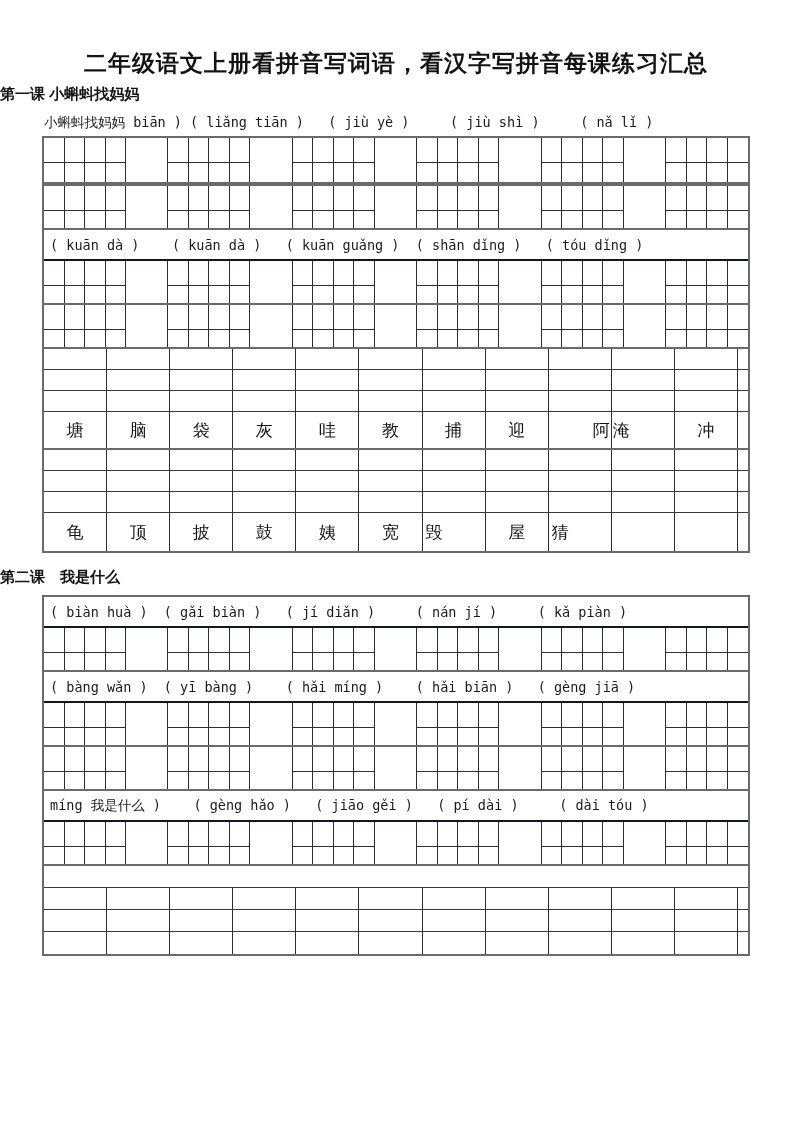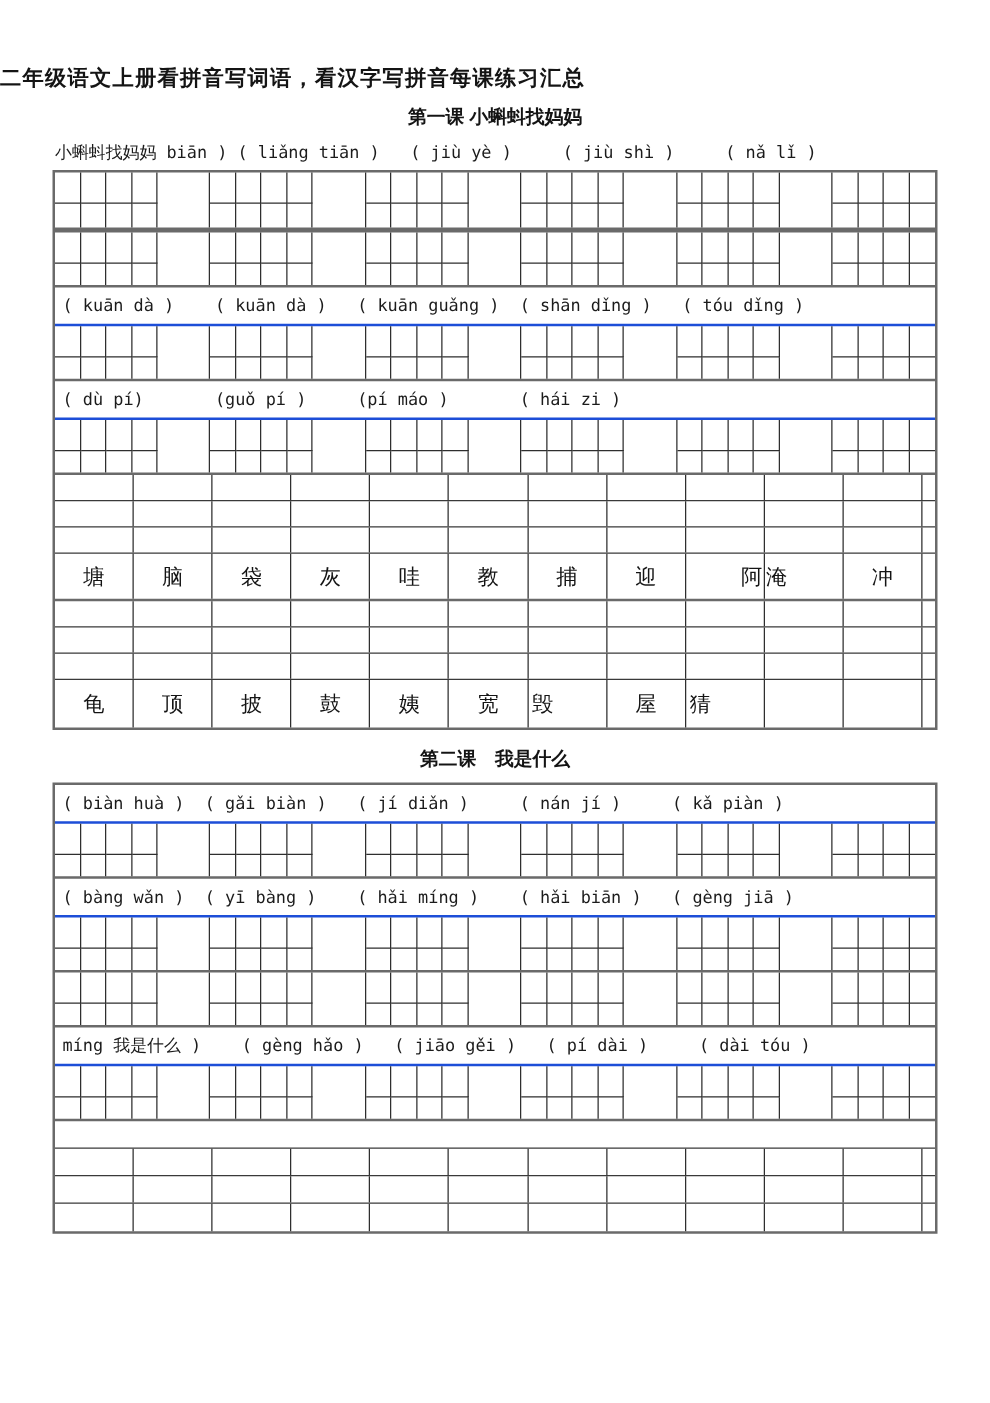--- a/index.html
+++ b/index.html
@@ -3,25 +3,25 @@
 <meta charset="utf-8">
 <style>
   * { box-sizing: border-box; }
   html,body { margin:0; padding:0; background:#ffffff; }
   .page {
     width:792px; height:1122px; background:#fff; margin:0 auto;
     font-family:"Liberation Sans", sans-serif; color:#141414;
     padding-top:52px; overflow:hidden; position:relative;
   }
   .doc-title {
-    text-align:left; font-size:17px; font-weight:600; letter-spacing:1px;
+    text-align:center; font-size:23px; font-weight:600; letter-spacing:1px;
     line-height:22px;
   }
   .sec-heading {
-    text-align:center; font-size:15px; font-weight:700; line-height:20px;
+    text-align:left; font-size:15px; font-weight:700; line-height:20px;
     margin-top:10px;
   }
   .sec-heading.second { margin-top:14px; margin-bottom:8px; }
   .pinyin-free {
     margin:8px 0 4px 44px;
     font-family:"DejaVu Sans Mono", monospace;
     font-size:13.5px; line-height:20px; white-space:pre; color:#1b1b1b;
   }
   .pinyin-free.between { margin-top:14px; margin-bottom:5px; }
   .wtable {
@@ -33,21 +33,21 @@
   .grp {
     flex:0 0 82px; display:grid;
     grid-template-columns:repeat(4,1fr); grid-template-rows:25px 1fr;
   }
   .grp .c { border-right:1px solid #2e2e2e; }
   .grp .c:nth-child(-n+4) { border-bottom:1px solid #2e2e2e; }
   .box-row .grp:last-child .c:nth-child(4n) { border-right:none; }
   .sep { flex:1 1 auto; border-right:1px solid #2e2e2e; }
   
   .pinyin-row {
-    height:31px; border-bottom:2px solid #1d4ed8;
+    height:31px; border-bottom:2px solid #0f172a;
     display:flex; align-items:center; padding-left:6px;
     font-family:"DejaVu Sans Mono", monospace; font-size:13.5px;
     white-space:pre; color:#1b1b1b;
   }
   
   .col-row {
     display:grid; grid-template-columns:repeat(11,1fr) 10px;
     height:21px; border-bottom:1px solid #3a3a3a;
   }
   .col-row.tall { height:22px; }
@@ -281,21 +281,20 @@
           <div class="c"></div>
           <div class="c"></div>
           <div class="c"></div>
           <div class="c"></div>
           <div class="c"></div>
           <div class="c"></div>
           <div class="c"></div>
           <div class="c"></div>
         </div>
       </div>
-    <div class="pinyin-row">( dù pí)       (guǒ pí )     (pí máo )       ( hái zi )</div>
     <div class="box-row">
         <div class="grp">
           <div class="c"></div>
           <div class="c"></div>
           <div class="c"></div>
           <div class="c"></div>
           <div class="c"></div>
           <div class="c"></div>
           <div class="c"></div>
           <div class="c"></div>

